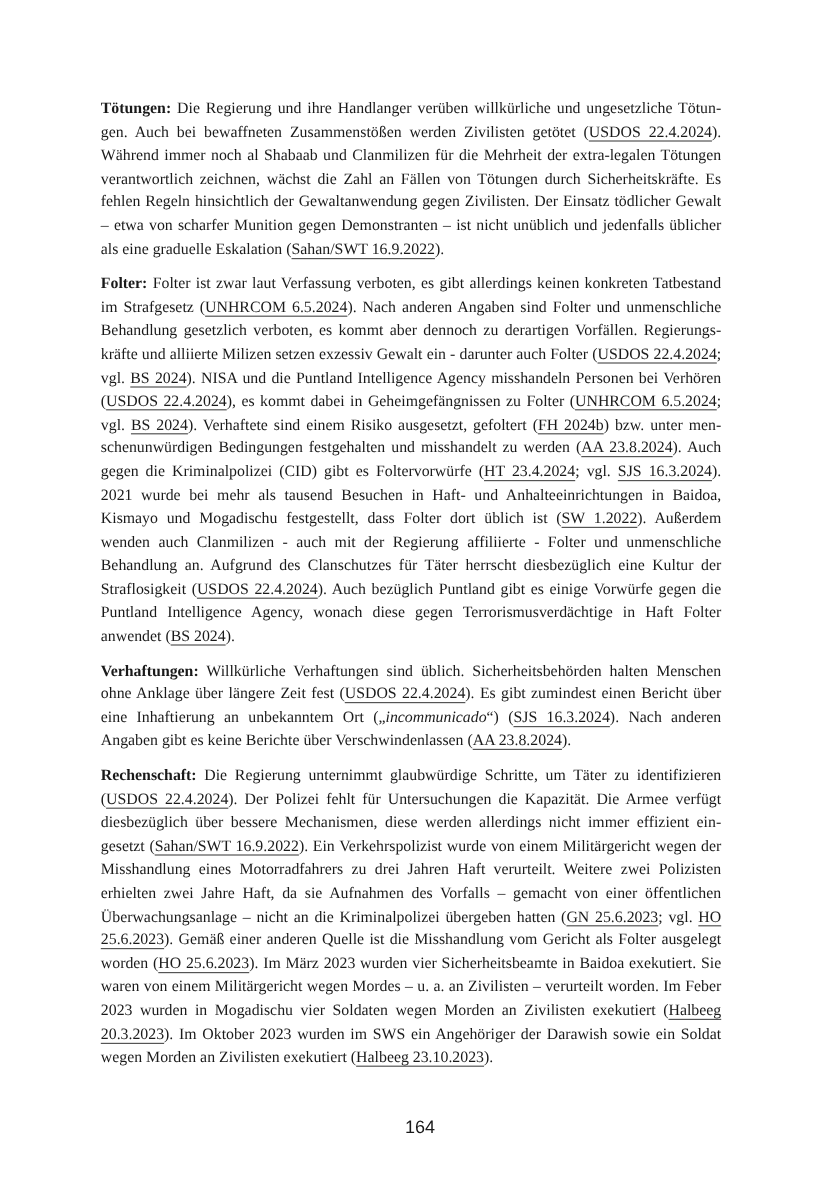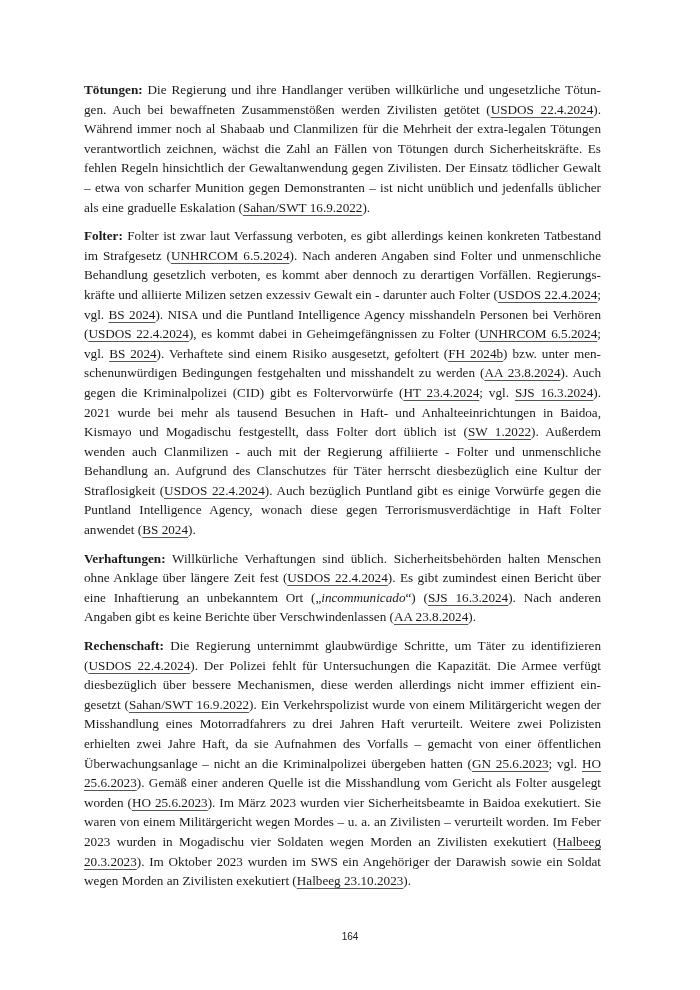--- a/index.html
+++ b/index.html
@@ -8,21 +8,21 @@
     position: absolute; left: 84px; top: 80px; width: 533px;
     font-family: "Liberation Sans", sans-serif;
     font-size: 13.2px; line-height: 19.6px; color: #1a1a1a;
     text-align: justify; hyphens: manual;
   }
   .para { margin: 0 16px 9px 0; font-family: Liberation Serif, serif; }
   .para b { font-weight: bold; }
   .ref { text-decoration: underline; text-decoration-color: #555; text-underline-offset: 3px; text-decoration-thickness: 1px; color: #1a1a1a; cursor: pointer; }
   .page-number {
     position: absolute; top: 931px; left: 0; width: 700px; text-align: center;
-    font-family: "Liberation Sans", sans-serif; font-size: 10px; color: #1a1a1a;
+    font-family: "Liberation Sans", sans-serif; font-size: 15px; color: #1a1a1a;
   }
   i { font-style: italic; }
 </style>
 </head>
 <body>
 
 <div class="page" id="doc">
     <p class="para"><b>Tötungen:</b><span> Die Regierung und ihre Handlanger verüben willkürliche und ungesetzliche Tötun­gen. Auch bei bewaffneten Zusammenstößen werden Zivilisten getötet (</span><span class="ref">USDOS 22.4.2024</span><span>). Während immer noch al Shabaab und Clanmilizen für die Mehrheit der extra-legalen Tötungen verantwortlich zeichnen, wächst die Zahl an Fällen von Tötungen durch Sicherheitskräfte. Es fehlen Regeln hinsichtlich der Gewaltanwendung gegen Zivilisten. Der Einsatz tödlicher Gewalt – etwa von scharfer Munition gegen Demonstranten – ist nicht unüblich und jedenfalls üblicher als eine graduelle Eskalation (</span><span class="ref">Sahan/SWT 16.9.2022</span><span>).</span></p>
     <p class="para"><b>Folter:</b><span> Folter ist zwar laut Verfassung verboten, es gibt allerdings keinen konkreten Tatbestand im Strafgesetz (</span><span class="ref">UNHRCOM 6.5.2024</span><span>). Nach anderen Angaben sind Folter und unmenschliche Behandlung gesetzlich verboten, es kommt aber dennoch zu derartigen Vorfällen. Regierungs­kräfte und alliierte Milizen setzen exzessiv Gewalt ein - darunter auch Folter (</span><span class="ref">USDOS 22.4.2024</span><span>; vgl. </span><span class="ref">BS 2024</span><span>). NISA und die Puntland Intelligence Agency misshandeln Personen bei Verhören (</span><span class="ref">USDOS 22.4.2024</span><span>), es kommt dabei in Geheimgefängnissen zu Folter (</span><span class="ref">UNHRCOM 6.5.2024</span><span>; vgl. </span><span class="ref">BS 2024</span><span>). Verhaftete sind einem Risiko ausgesetzt, gefoltert (</span><span class="ref">FH 2024b</span><span>) bzw. unter men­schenunwürdigen Bedingungen festgehalten und misshandelt zu werden (</span><span class="ref">AA 23.8.2024</span><span>). Auch gegen die Kriminalpolizei (CID) gibt es Foltervorwürfe (</span><span class="ref">HT 23.4.2024</span><span>; vgl. </span><span class="ref">SJS 16.3.2024</span><span>). 2021 wurde bei mehr als tausend Besuchen in Haft- und Anhalteeinrichtungen in Baidoa, Kismayo und Mogadischu festgestellt, dass Folter dort üblich ist (</span><span class="ref">SW 1.2022</span><span>). Außerdem wenden auch Clanmilizen - auch mit der Regierung affiliierte - Folter und unmenschliche Behandlung an. Auf­grund des Clanschutzes für Täter herrscht diesbezüglich eine Kultur der Straflosigkeit (</span><span class="ref">USDOS 22.4.2024</span><span>). Auch bezüglich Puntland gibt es einige Vorwürfe gegen die Puntland Intelligence Agency, wonach diese gegen Terrorismusverdächtige in Haft Folter anwendet (</span><span class="ref">BS 2024</span><span>).</span></p>
     <p class="para"><b>Verhaftungen:</b><span> Willkürliche Verhaftungen sind üblich. Sicherheitsbehörden halten Menschen ohne Anklage über längere Zeit fest (</span><span class="ref">USDOS 22.4.2024</span><span>). Es gibt zumindest einen Bericht über eine Inhaftierung an unbekanntem Ort („</span><i>incommunicado</i><span>“) (</span><span class="ref">SJS 16.3.2024</span><span>). Nach anderen Angaben gibt es keine Berichte über Verschwindenlassen (</span><span class="ref">AA 23.8.2024</span><span>).</span></p>

